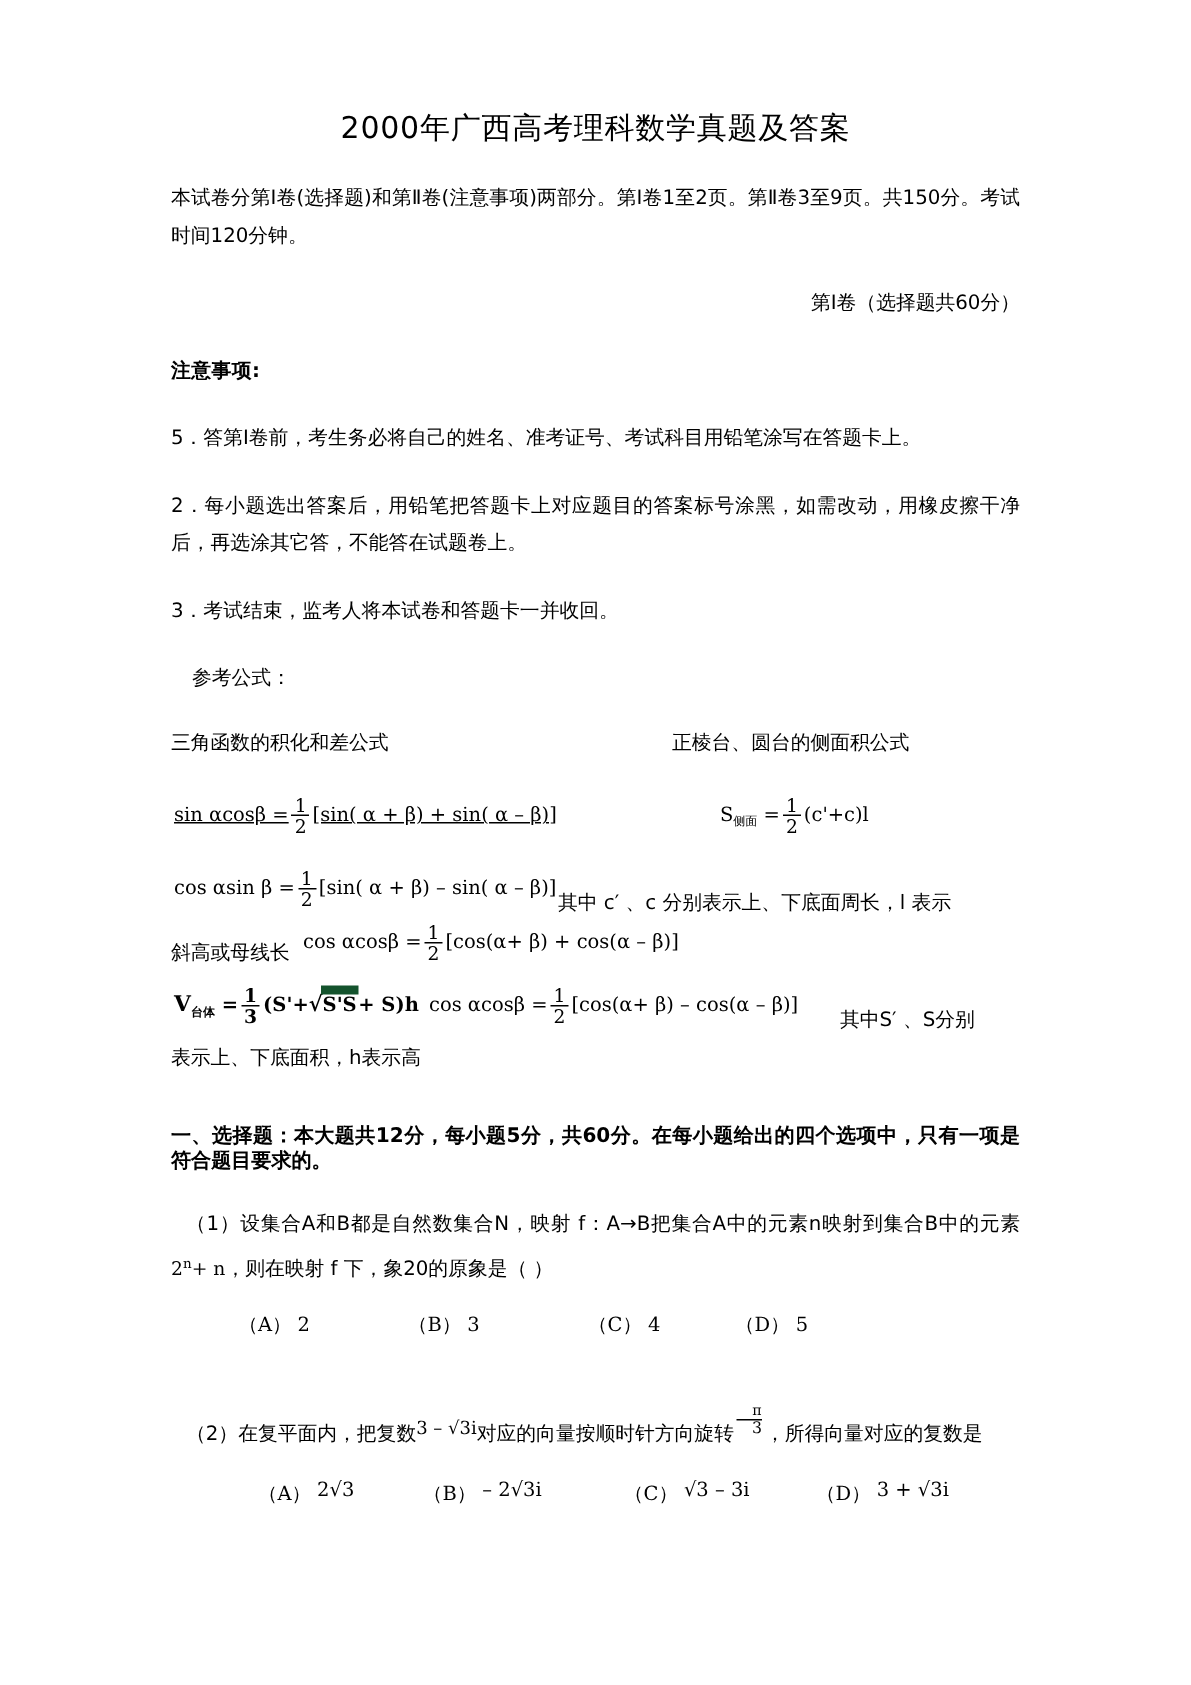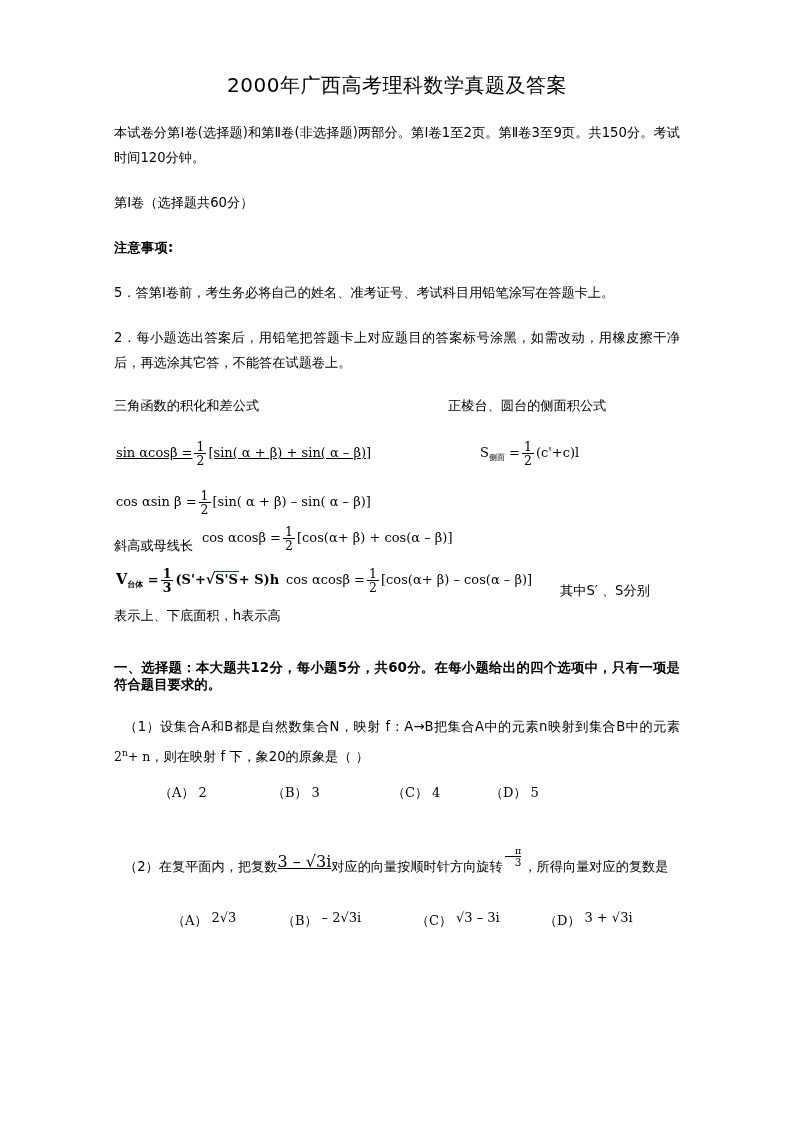--- a/index.html
+++ b/index.html
@@ -36,21 +36,21 @@
     font-weight: normal;
   }
 
   
   .para {
     font-size: 13.2px;
     line-height: 25px;
     text-align: justify;
     margin-top: 20px;
   }
-  .para.center { text-align: left; }
+  .para.center { text-align: right; }
   .para.bold { font-weight: bold; letter-spacing: 0.3px; }
   .para.indent1 { text-indent: 14px; }
 
   .section-heading {
     font-size: 13.4px;
     line-height: 17px;
     font-weight: bold;
     margin-top: 26px;
     text-align: justify;
   }
@@ -87,21 +87,21 @@
     line-height: 1.05;
   }
   .frac .num { display: block; padding: 0 2px; font-size: 12.5px; }
   .frac .den {
     display: block;
     border-top: 1px solid #000;
     padding: 0 2px;
     font-size: 12.5px;
   }
   .rad {
-    border-top: 1px solid #14532d;
+    border-top: 6px solid #14532d;
     padding: 0 1px 0 1px;
     margin-left: -1px;
   }
   .sqrt-sym { font-size: 14px; }
 
   
   .question {
     font-size: 13.2px;
     line-height: 27px;
     text-align: justify;
@@ -147,48 +147,51 @@
   .opt.raised .val { vertical-align: 3px; display: inline-block; }
 </style>
 </head>
 <body>
 
 <div class="page">
   <div class="content">
 
     <div class="doc-title">2000年广西高考理科数学真题及答案</div>
 
-    <div class="para">本试卷分第Ⅰ卷(选择题)和第Ⅱ卷(非选择题)两部分。第Ⅰ卷1至2页。第Ⅱ卷3至9页。共150分。考试时间120分钟。</div>
+    <div class="para">本试卷分第Ⅰ卷(选择题)和第Ⅱ卷(注意事项)两部分。第Ⅰ卷1至2页。第Ⅱ卷3至9页。共150分。考试时间120分钟。</div>
 
     <div class="para center">第Ⅰ卷（选择题共60分）</div>
 
     <div class="para bold">注意事项:</div>
 
     <div class="para">5．答第Ⅰ卷前，考生务必将自己的姓名、准考证号、考试科目用铅笔涂写在答题卡上。</div>
     <div class="para">2．每小题选出答案后，用铅笔把答题卡上对应题目的答案标号涂黑，如需改动，用橡皮擦干净后，再选涂其它答，不能答在试题卷上。</div>
-
+    <div class="para">3．考试结束，监考人将本试卷和答题卡一并收回。</div>
+
+    <div class="para indent1">参考公式：</div>
 
     <div class="formula-area">
 
       <div class="fa cn" style="left:0; top:8px;">三角函数的积化和差公式</div>
       <div class="fa cn" style="left:334px; top:8px;">正棱台、圆台的侧面积公式</div>
 
       <div class="fa math" style="left:2px; top:55px;text-decoration:underline;">
         <span>sin αcosβ =</span><span class="frac"><span class="num">1</span><span class="den">2</span></span><span>[sin( α + β) + sin( α – β)]</span>
       </div>
 
       <div class="fa math" style="left:366px; top:55px;">
         <span>S</span><span class="sub">侧面</span>
         <span>=</span><span class="frac"><span class="num">1</span><span class="den">2</span></span><span>(c'+c)l</span>
       </div>
 
       <div class="fa math" style="left:2px; top:104px;">
         <span>cos αsin β =</span><span class="frac"><span class="num">1</span><span class="den">2</span></span><span>[sin( α + β) – sin( α – β)]</span>
       </div>
 
+      <div class="fa cn" style="left:258px; top:115px;">其中 c′ 、c 分别表示上、下底面周长，l 表示</div>
       <div class="fa cn" style="left:0px; top:148px;">斜高或母线长</div>
 
       <div class="fa math" style="left:88px; top:140px;">
         <span>cos αcosβ =</span><span class="frac"><span class="num">1</span><span class="den">2</span></span><span>[cos(α+ β) + cos(α – β)]</span>
       </div>
 
       <div class="fa math" style="left:2px; top:182px;font-weight:bold;">
         <span class="big">V</span><span class="sub">台体</span>
         <span>=</span><span class="frac"><span class="num">1</span><span class="den">3</span></span><span>(S'+</span><span class="sqrt-sym">√</span><span class="rad">S'S</span><span>+ S)h</span>
       </div>
@@ -217,24 +220,24 @@
       </div>
       <div class="opt" style="left:278px;">
         <span class="lab">（C）</span><span class="val">4</span>
       </div>
       <div class="opt" style="left:376px;">
         <span class="lab">（D）</span><span class="val">5</span>
       </div>
     </div>
 
     <div class="question" style="margin-top:36px; line-height:30px;">
-      <span>（2）在复平面内，把复数</span><span class="mi sup" style="font-size:16px; vertical-align:4px;text-decoration:underline;">3 – √3i</span><span>对应的向量按顺时针方向旋转</span><span class="raised-frac"><span class="num">π</span><span class="den">3</span></span><span>，所得向量对应的复数是</span>
-    </div>
-
-    <div class="options" style="margin-top:28px;text-align:center;">
+      <span>（2）在复平面内，把复数</span><span class="mi sup" style="font-size:12px; vertical-align:4px;">3 – √3i</span><span>对应的向量按顺时针方向旋转</span><span class="raised-frac"><span class="num">π</span><span class="den">3</span></span><span>，所得向量对应的复数是</span>
+    </div>
+
+    <div class="options" style="margin-top:14px;text-align:center;">
       <div class="opt raised" style="left:58px;">
         <span class="lab">（A）</span><span class="val">2√3</span>
       </div>
       <div class="opt raised" style="left:168px;">
         <span class="lab">（B）</span><span class="val">– 2√3i</span>
       </div>
       <div class="opt raised" style="left:302px;">
         <span class="lab">（C）</span><span class="val">√3 – 3i</span>
       </div>
       <div class="opt raised" style="left:430px;">

